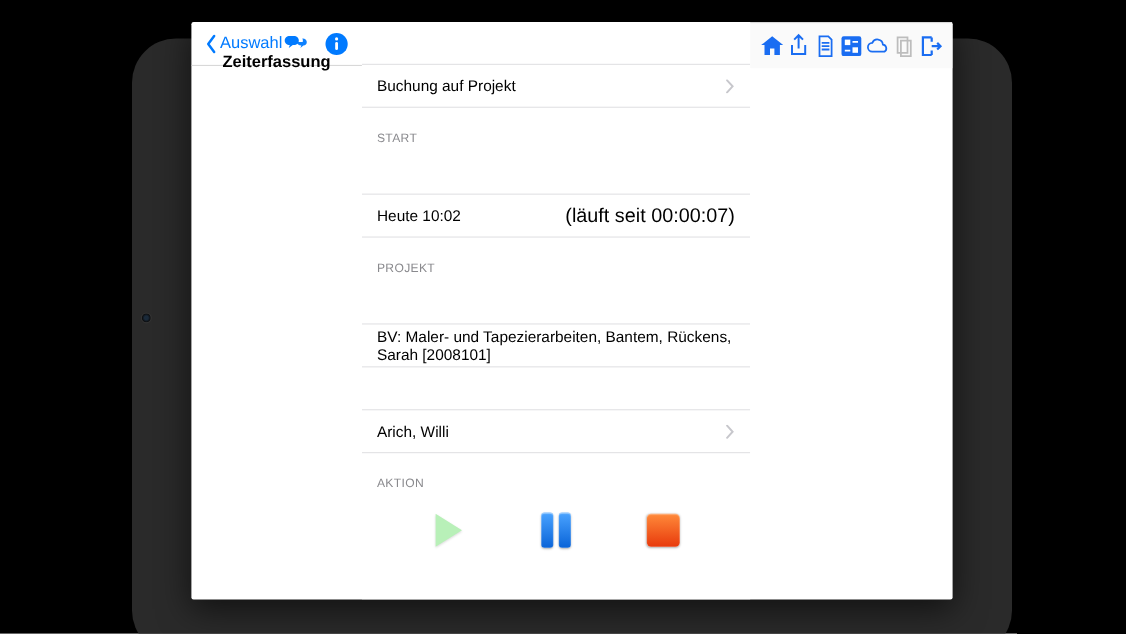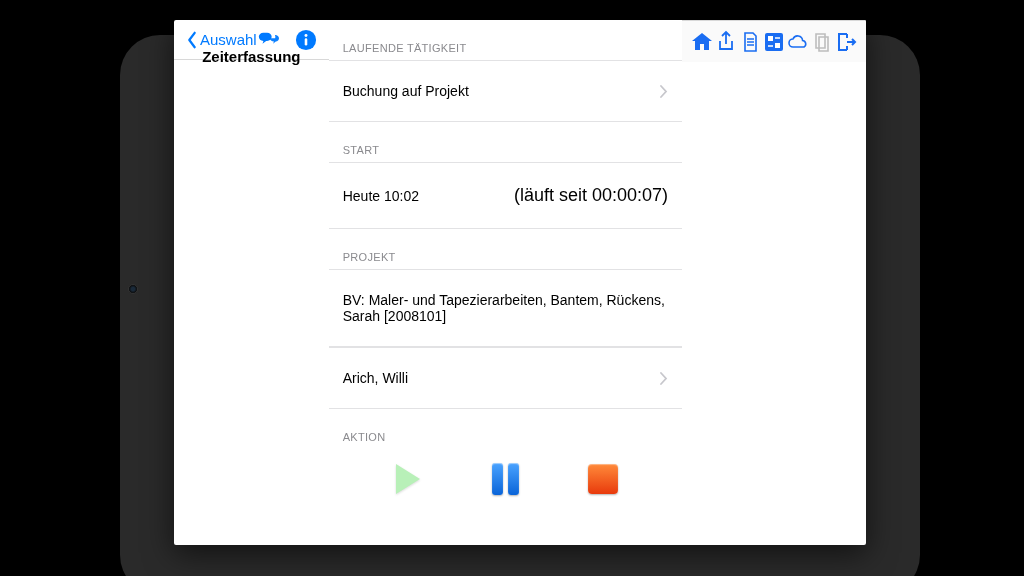--- a/index.html
+++ b/index.html
@@ -65,25 +65,26 @@
   .content { flex: 1; overflow-y: auto; background: #fff; }
 
   .section-header {
     font-size: 11px; color: #8a8a8e; letter-spacing: 0.3px;
     padding: 22px 14px 6px 14px;
     text-transform: uppercase;
   }
   .row {
     border-top: 1px solid #e2e2e4;
     border-bottom: 1px solid #e2e2e4;
-    padding: 22px 14px;
+    padding: 0 14px;
     font-size: 14px; color: #000;
     display: flex; align-items: center;
     background: #fff;
     min-height: 40px;
+    margin-top: 38px;
   }
   .row .detail { margin-left: auto; color: #000; font-size: 18px; }
   .row .chev { margin-left: 8px; color: #c7c7cc; }
   .row .chev svg { width: 8px; height: 13px; display: block; }
 
   .actions {
     display: flex; justify-content: space-around; align-items: center;
     padding: 10px 30px 20px 30px;
   }
   .act-btn { width: 40px; height: 40px; display: flex; align-items: center; justify-content: center; cursor: pointer; }
@@ -150,21 +151,20 @@
             <circle cx="12" cy="12" r="11" fill="#007aff"></circle>
             <rect x="10.6" y="10" width="2.8" height="8" rx="1.4" fill="#fff"></rect>
             <circle cx="12" cy="7" r="1.6" fill="#fff"></circle>
           </svg>
       </span>
     </div>
   </div>
 
   <div class="content">
 
-    <div class="section-header">LAUFENDE TÄTIGKEIT</div>
     <div class="row">
       <span>Buchung auf Projekt</span>
       <span class="detail"></span>
       <span class="chev">
           <svg viewBox="0 0 8 13">
             <path d="M1 1 L6 6.5 L1 12" stroke="#c7c7cc" stroke-width="1.8" fill="none" stroke-linecap="round"></path>
           </svg>
         </span>
     </div>
 

